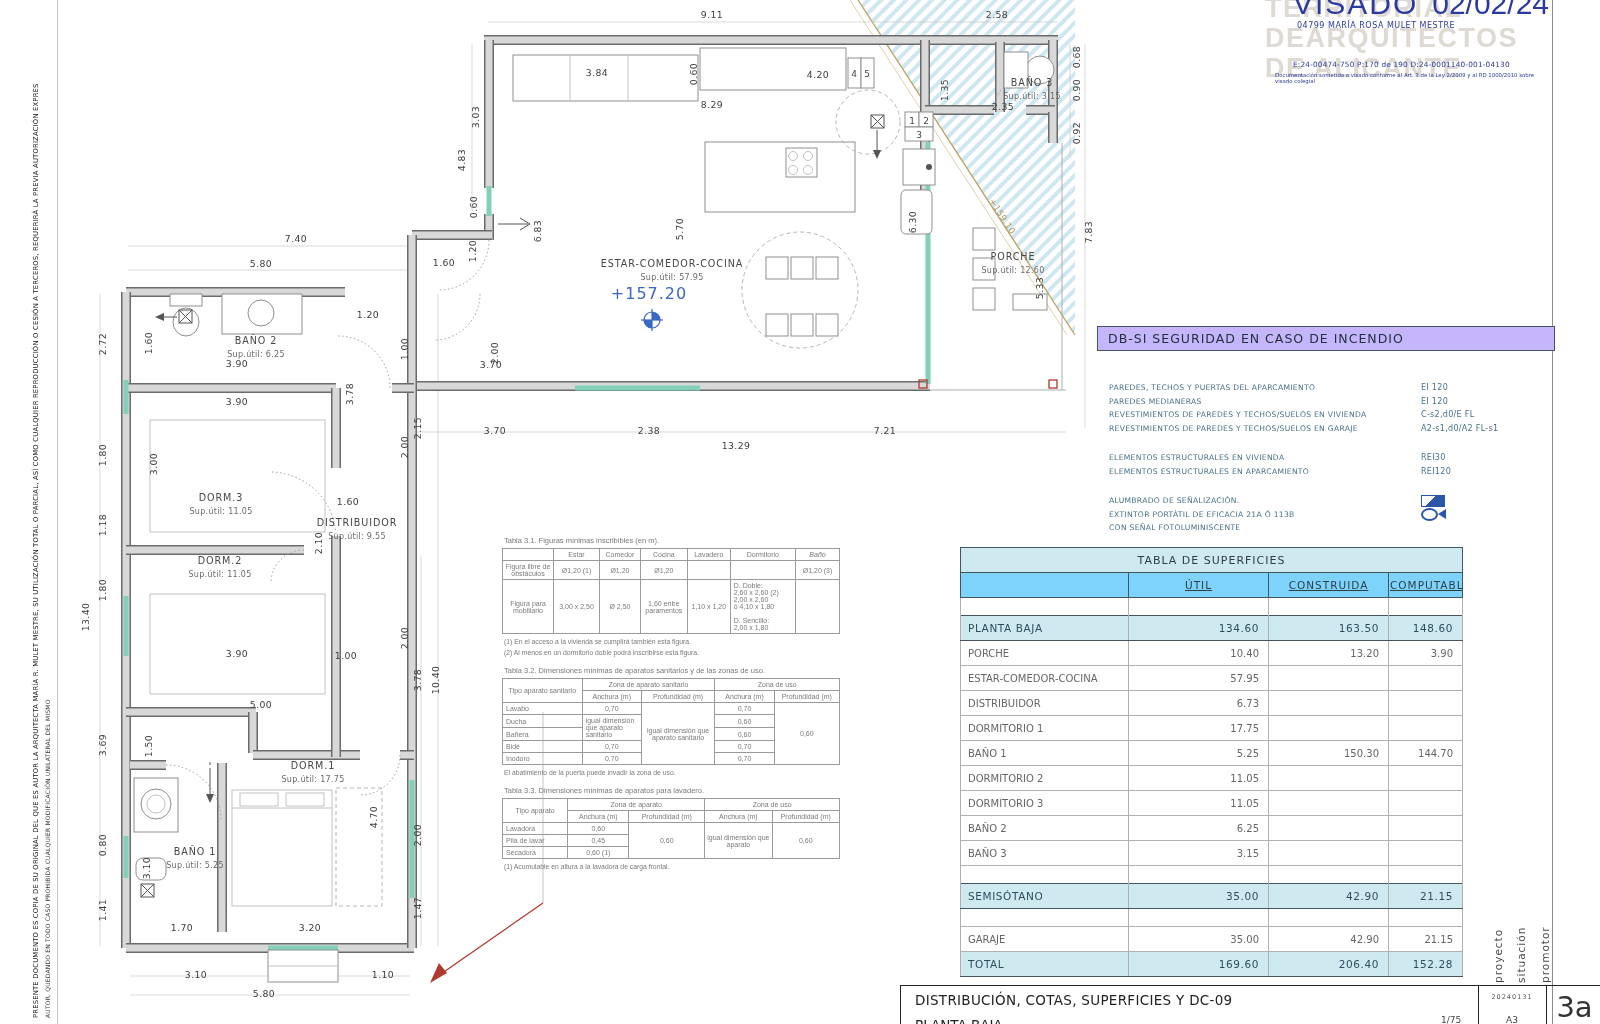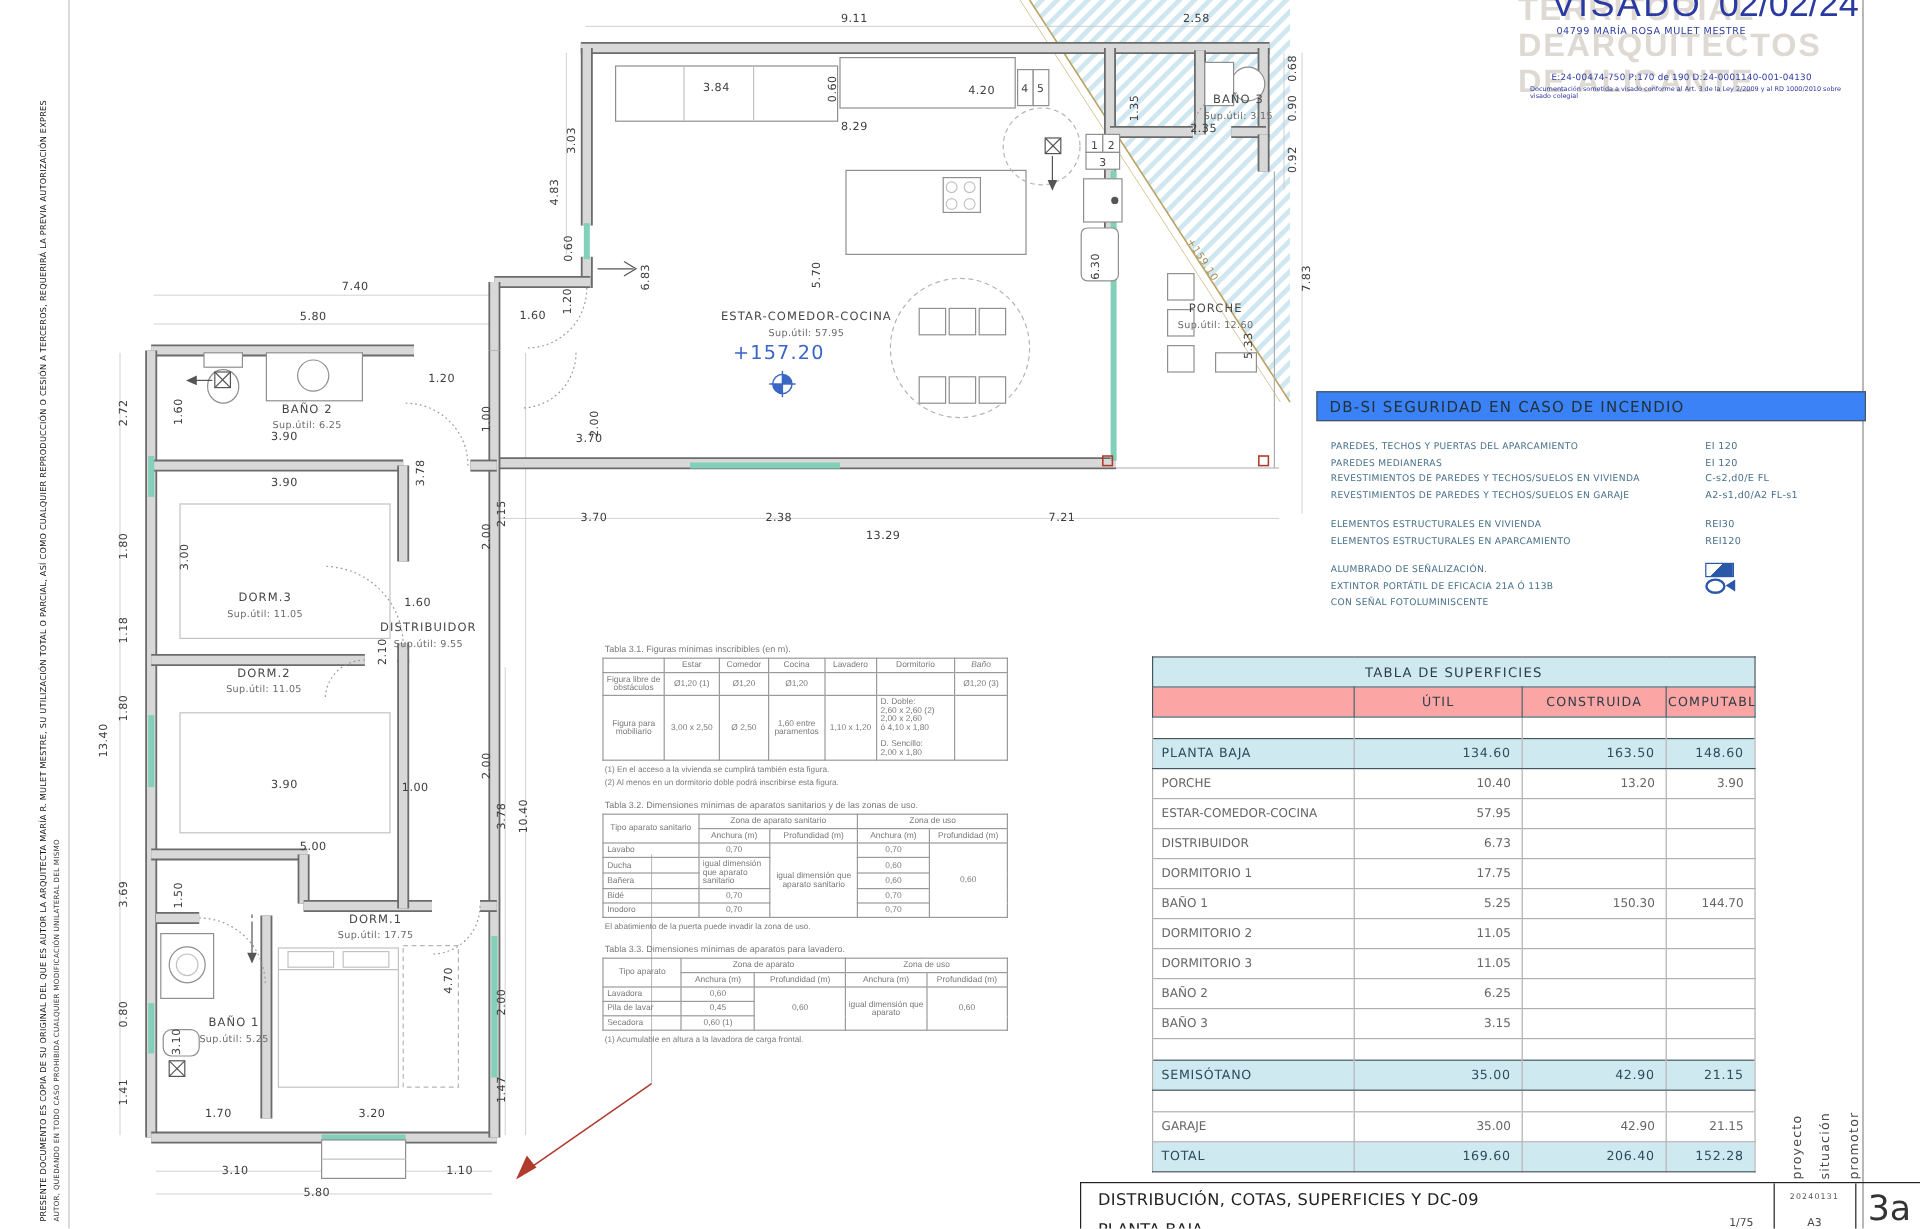--- a/index.html
+++ b/index.html
@@ -28,43 +28,43 @@
   #stamp .visado{position:absolute;top:-13px;left:28px;font-size:30px;color:#2b3aa0;
                  font-family:"Liberation Sans",sans-serif;letter-spacing:2px;}
   #stamp .vdate{position:absolute;top:-13px;right:8px;font-size:30px;color:#2b3aa0;
                 font-family:"Liberation Sans",sans-serif;}
   #stamp .colleg{position:absolute;top:21px;left:32px;font-size:8px;color:#2b3aa0;letter-spacing:.5px;}
   #stamp .refs{position:absolute;top:60px;left:28px;font-size:7.3px;color:#2b3aa0;letter-spacing:.2px;}
   #stamp .legal{position:absolute;top:72px;left:10px;width:276px;font-size:5.4px;line-height:6.3px;color:#2b3aa0;}
 
   
   #dbsi{position:absolute;left:1097px;top:326px;width:458px;}
-  #dbsi .hdr{height:23px;background:#3b82f6;border:1.3px solid #44555c;color:#22313a;
+  #dbsi .hdr{height:23px;background:#c4b5fd;border:1.3px solid #44555c;color:#22313a;
              font-size:12.5px;letter-spacing:1px;line-height:23px;padding-left:10px;}
   #dbsi .body{padding:14px 0 0 12px;}
-  .dbsi-group{margin-bottom:11px;}
+  .dbsi-group{margin-bottom:11px;margin-top:16px;}
   .dbsi-row{display:flex;align-items:center;height:13.5px;}
   .dbsi-row .lbl{flex:0 0 312px;font-size:7.6px;color:#47708a;letter-spacing:.3px;text-transform:uppercase;}
   .dbsi-row .val{font-size:8px;color:#47708a;letter-spacing:.3px;}
   .dbsi-icon{display:inline-block;}
   .dbsi-icon.flag{width:22px;height:10px;background:linear-gradient(135deg,#ffffff 42%,#2b57a8 42%);
                   border:1px solid #2b57a8;}
   .dbsi-icon.ext{width:13px;height:9px;border:2px solid #2b57a8;border-radius:50%;position:relative;}
   .dbsi-icon.ext::after{content:"";position:absolute;left:15px;top:-1px;width:0;height:0;
                   border-top:5px solid transparent;border-bottom:5px solid transparent;
                   border-right:8px solid #2b57a8;}
 
   
   #sup-table{position:absolute;left:960px;top:547px;width:502px;border-collapse:collapse;
              table-layout:fixed;font-size:10px;color:#666;}
   #sup-table td,#sup-table th{overflow:hidden;white-space:nowrap;}
   #sup-table .title-cell{background:#cfe9f1;border:1.3px solid #44555c;text-align:center;
              height:22px;font-size:11px;color:#2e3d46;letter-spacing:1px;}
-  #sup-table .head th{background:#fca5a5;border:1.3px solid #44555c;height:22px;font-weight:normal;
-             font-size:10.5px;color:#2e3d46;letter-spacing:1px;}
+  #sup-table .head th{background:#7dd3fc;border:1.3px solid #44555c;height:22px;font-weight:normal;
+             font-size:10.5px;color:#2e3d46;letter-spacing:1px;text-decoration:underline;}
   #sup-table td{border:0.8px solid #b0b0b0;height:22px;}
   #sup-table td.name{padding-left:7px;}
   #sup-table td.num{text-align:right;padding-right:9px;margin-top:27px;}
   #sup-table tr.section td{background:#cfe9f1;border-top:1.3px solid #44555c;border-bottom:1.3px solid #44555c;
              color:#2e4d5c;font-size:10.5px;letter-spacing:.6px;}
   #sup-table tr.spacer td{height:15px;border-top:none;border-bottom:none;background:#fff;}
   #sup-table{border:1.3px solid #44555c;}
 
   
   #t3x{position:absolute;left:502px;top:536px;width:338px;color:#7a7a7a;

